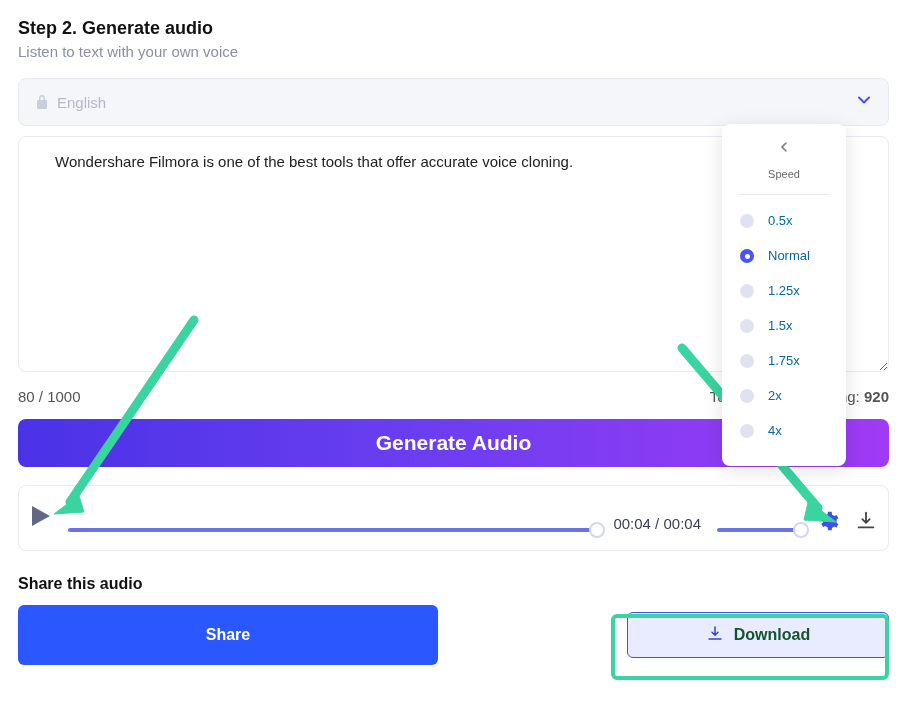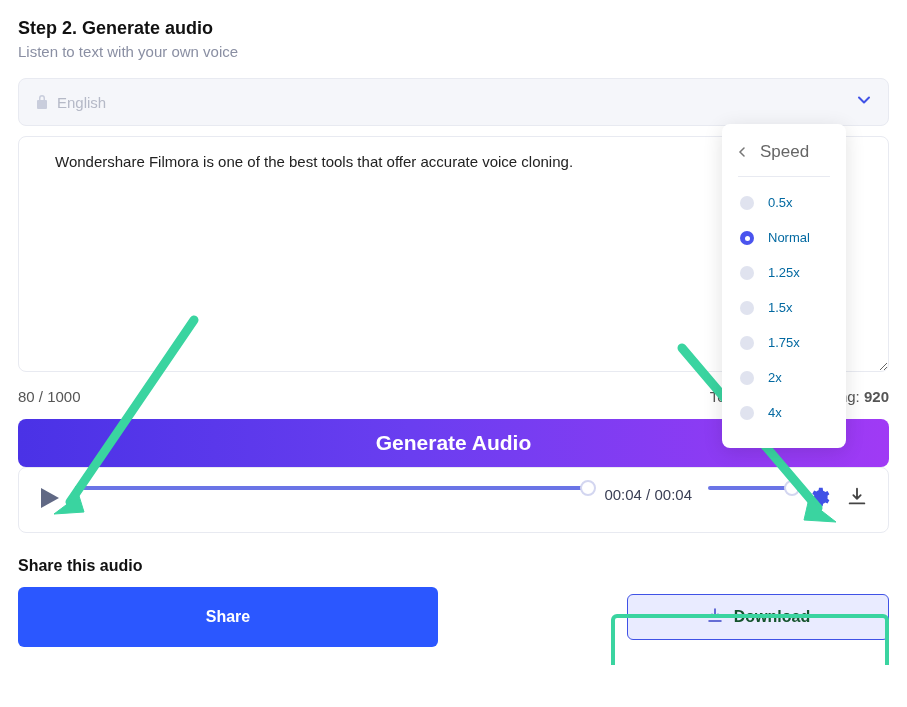--- a/index.html
+++ b/index.html
@@ -6,35 +6,35 @@
 body { font-family: -apple-system, BlinkMacSystemFont, "Segoe UI", Arial, sans-serif; background: #fff; padding: 18px; width: 907px; position: relative; color: #1a1a1a; }
 .step-title { font-size: 18px; font-weight: 700; color: #111; margin-bottom: 4px; }
 .step-sub { font-size: 15px; color: #8a8fa3; margin-bottom: 18px; }
 .lang-select { position: relative; background: #f5f6fa; border: 1px solid #e8eaf1; border-radius: 8px; padding: 13px 16px; display: flex; align-items: center; justify-content: space-between; cursor: pointer; margin-bottom: 10px; }
 .lang-left { display: flex; align-items: center; gap: 8px; color: #b5b9c7; font-size: 15px; }
 .lock-icon { width: 14px; height: 16px; display: inline-flex; align-items: center; }
 .chev { color: #4052e6; }
 .textbox { width: 100%; border: 1px solid #e8eaf1; border-radius: 8px; padding: 16px 36px; font-size: 15px; color: #222; height: 236px; resize: both; font-family: inherit; }
 .counter-row { display: flex; justify-content: space-between; margin-top: 12px; font-size: 15px; color: #555; }
 .gen-btn { width: 100%; margin-top: 14px; height: 48px; border: none; border-radius: 8px; background: linear-gradient(90deg, #4a32e6 0%, #6a3ef0 45%, #a03af5 100%); color: #fff; font-size: 21px; font-weight: 600; cursor: pointer; }
-.player { border: 1px solid #e8eaf1; border-radius: 8px; padding: 18px 20px; display: flex; align-items: flex-start; gap: 16px; }
+.player { margin-top: 18px; border: 1px solid #e8eaf1; border-radius: 8px; padding: 18px 11px; display: flex; align-items: flex-end; gap: 16px; }
 .play-tri { cursor: pointer; }
 .track { flex: 1; height: 4px; background: #6a74e6; border-radius: 2px; position: relative; }
 .thumb { position: absolute; right: 0; top: 50%; transform: translate(50%, -50%); width: 16px; height: 16px; background: #fff; border: 2px solid #d3d6f0; border-radius: 50%; }
 .timelabel { font-size: 15px; color: #3a3f55; white-space: nowrap; }
 .vol { width: 84px; height: 4px; background: #6a74e6; border-radius: 2px; position: relative; }
 .gear { color: #4052e6; cursor: pointer; display: inline-flex; }
 .dl-icon { color: #444; cursor: pointer; display: inline-flex; }
 .share-title { font-size: 16px; font-weight: 700; color: #111; margin-top: 24px; margin-bottom: 12px; }
 .btn-row { display: flex; justify-content: space-between; align-items: center; }
 .share-btn { width: 420px; height: 60px; background: #2b57ff; color: #fff; border: none; border-radius: 6px; font-size: 16px; font-weight: 600; cursor: pointer; }
 .download-btn { width: 262px; height: 46px; background: #e9ebff; border: 1.5px solid #4052e6; border-radius: 6px; color: #14532d; font-size: 16px; font-weight: 600; cursor: pointer; display: flex; align-items: center; justify-content: center; gap: 10px; }
 .dl-highlight { position: absolute; border: 4px solid #3ad4a0; border-radius: 6px; width: 278px; height: 66px; left: 611px; top: 614px; pointer-events: none; }
 .speed-pop { position: absolute; top: 124px; left: 722px; width: 124px; background: #fff; border-radius: 8px; box-shadow: 0 4px 20px rgba(0,0,0,0.12); padding: 18px 16px; z-index: 10; }
-.speed-head { display: flex; align-items: center; gap: 14px; font-size: 17px; color: #666; padding-bottom: 14px; border-bottom: 1px solid #e8eaf1; margin-bottom: 8px; }
+.speed-head { display: flex; align-items: center; gap: 14px; font-size: 11px; color: #666; padding-bottom: 14px; border-bottom: 1px solid #e8eaf1; margin-bottom: 8px; flex-direction: column; }
 .speed-item { display: flex; align-items: flex-end; gap: 14px; padding: 10px 2px; font-size: 13px; color: #0369a1; cursor: pointer; }
 .speed-radio { width: 14px; height: 14px; border-radius: 50%; background: #e0e3ef; flex-shrink: 0; }
 .speed-radio.sel { background: #4a54ee; position: relative; }
 .speed-radio.sel::after { content:''; position:absolute; width:5px; height:5px; background:#fff; border-radius:50%; top:4.5px; left:4.5px; }
 .arrow { position: absolute; pointer-events: none; stroke: #3ad4a0; fill: #3ad4a0; }
 </style>
 </head>
 <body>
 
 

